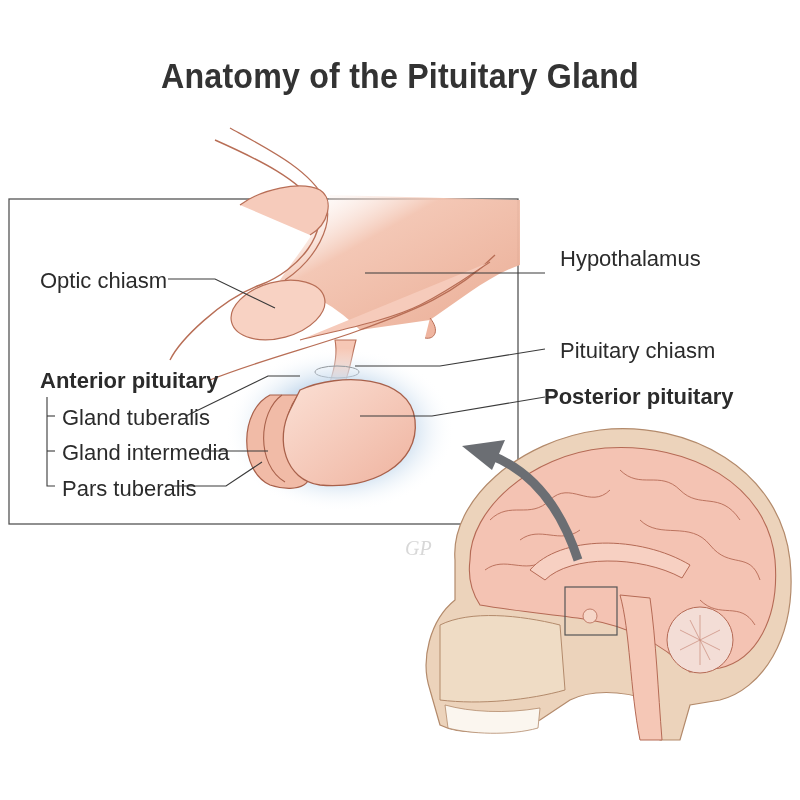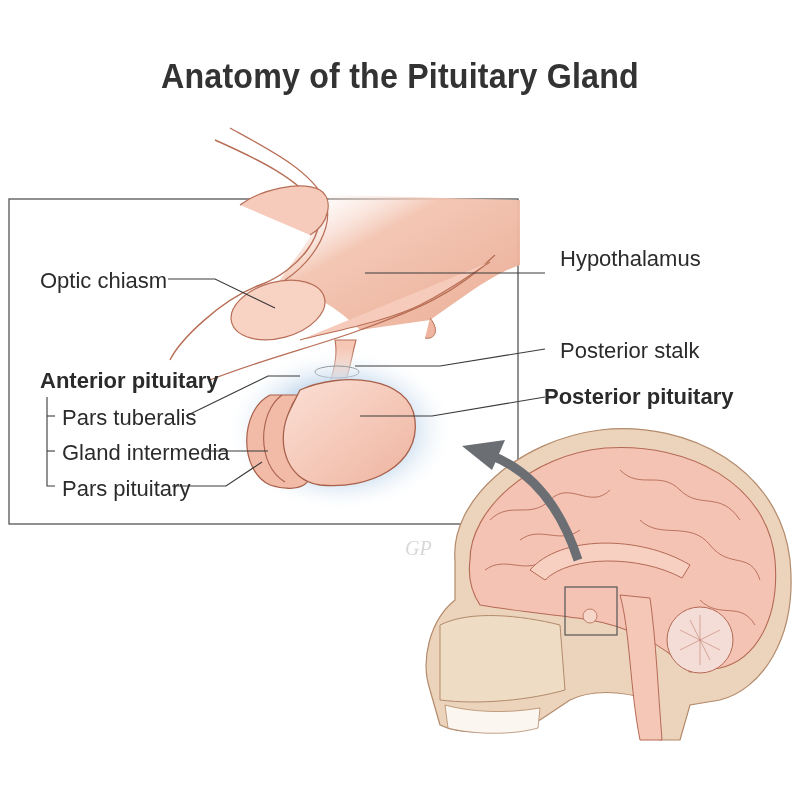--- a/index.html
+++ b/index.html
@@ -96,18 +96,18 @@
   </g>
 
   <path d="M578,560 C560,505 530,470 490,455" fill="none" stroke="#6b6e73" stroke-width="9" stroke-linecap="butt"></path>
   <polygon points="462,446 505,440 492,470" fill="#6b6e73"></polygon>
 
   <text x="405" y="555" font-family="Liberation Serif, serif" font-size="20" fill="#d8d8d8" font-style="italic">GP</text>
 </svg>
 
 <div class="lbl" style="left:40px; top:268px;">Optic chiasm</div>
 <div class="lbl" style="left:560px; top:246px;">Hypothalamus</div>
-<div class="lbl" style="left:560px; top:338px;">Posterior stalk</div>
+<div class="lbl" style="left:560px; top:338px;">Pituitary chiasm</div>
 <div class="lbl bold" style="left:544px; top:384px;">Posterior pituitary</div>
 <div class="lbl bold" style="left:40px; top:368px;">Anterior pituitary</div>
-<div class="lbl" style="left:62px; top:405px;">Pars tuberalis</div>
+<div class="lbl" style="left:62px; top:405px;">Gland tuberalis</div>
 <div class="lbl" style="left:62px; top:440px;">Gland intermedia</div>
-<div class="lbl" style="left:62px; top:476px;">Pars pituitary</div>
+<div class="lbl" style="left:62px; top:476px;">Pars tuberalis</div>
 
 </body></html>

